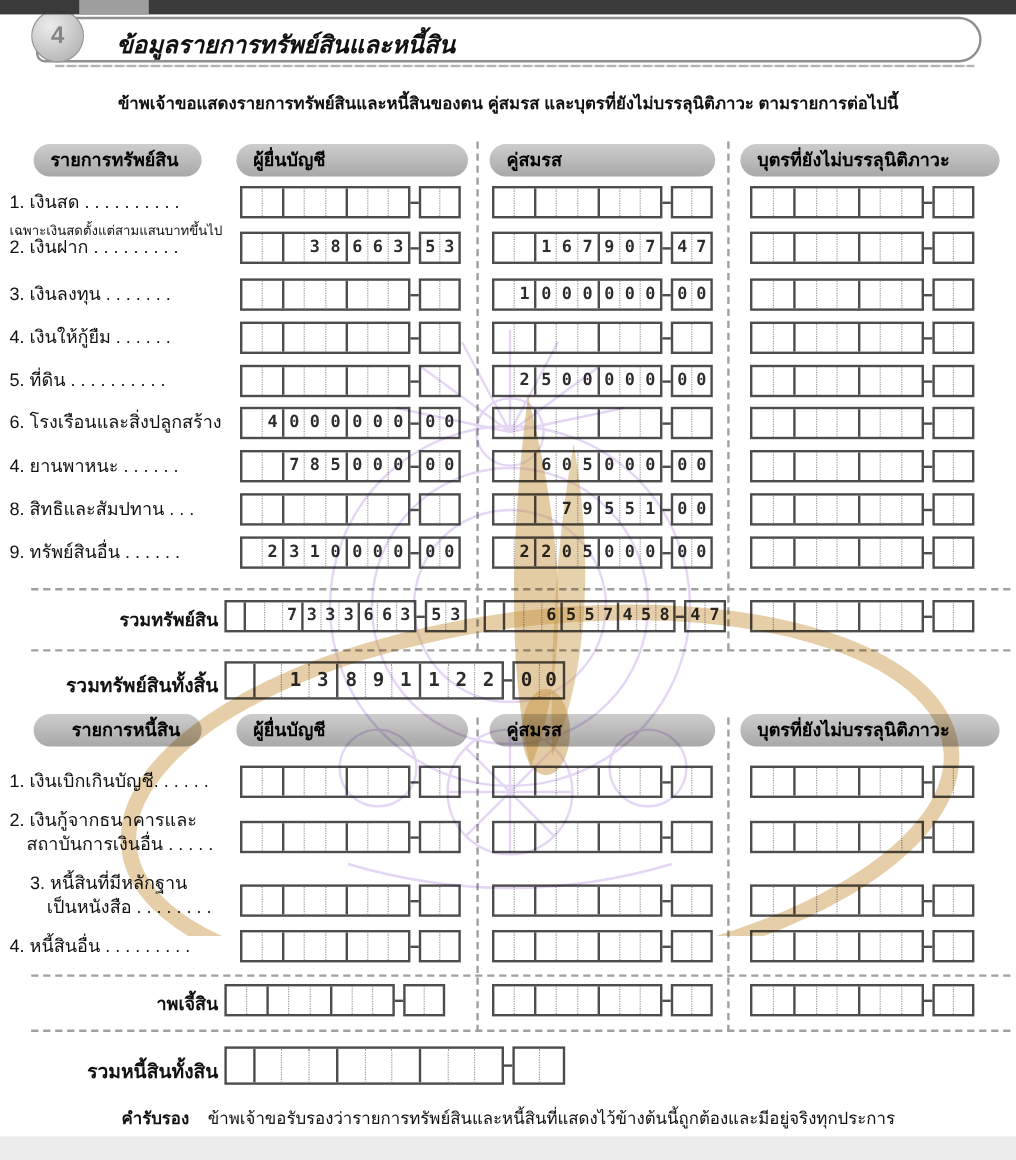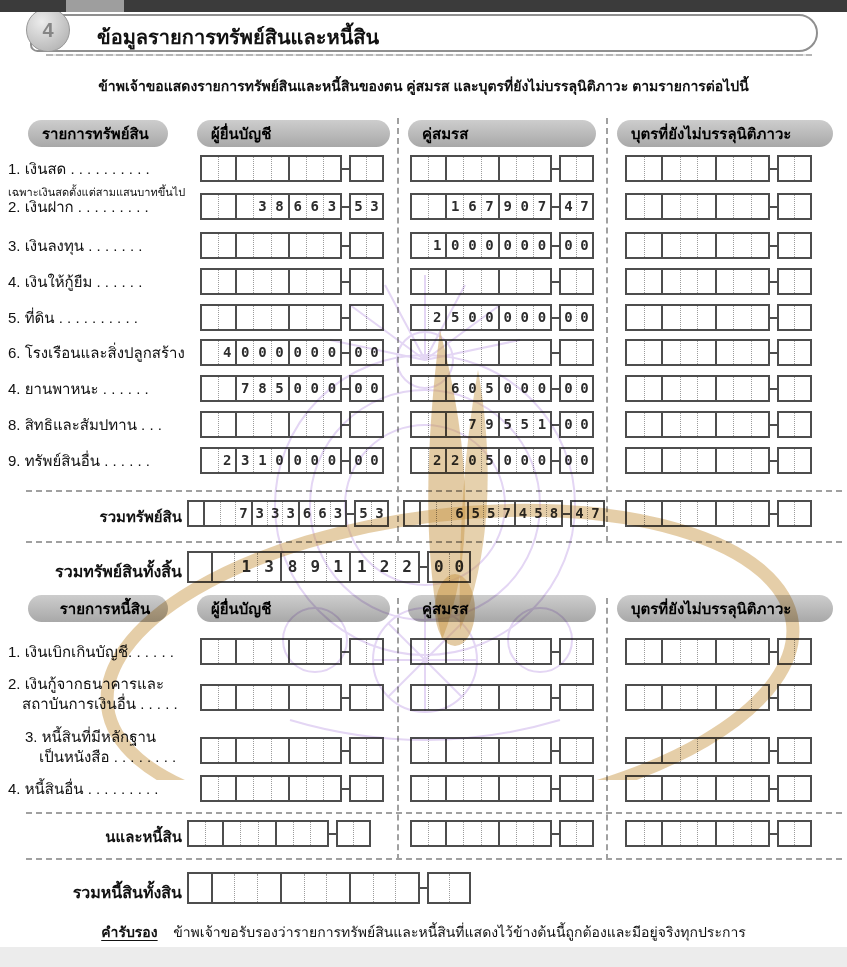--- a/index.html
+++ b/index.html
@@ -11,21 +11,21 @@
   .topbar .seg{position:absolute;left:66px;top:0;width:58px;height:12px;background:#9e9e9e;}
 
   
   .secheader{position:absolute;left:30px;top:14px;width:788px;height:38px;box-sizing:border-box;
              border:2px solid #8f8f8f;border-radius:10px 26px 26px 10px;z-index:1;}
   .shadowline{position:absolute;left:46px;top:54px;width:766px;height:2px;
               background:repeating-linear-gradient(90deg,#b5b5b5 0 7px,#e3e3e3 7px 10px);z-index:1;}
   .badge{position:absolute;left:26px;top:8px;width:42px;height:42px;border-radius:50%;
          background:radial-gradient(circle at 35% 30%,#ececec,#a9a9a9);border:1px solid #979797;
          z-index:2;text-align:center;line-height:42px;font-weight:bold;font-size:20px;color:#858585;}
-  .title{position:absolute;left:97px;top:21px;font-size:20px;font-weight:bold;z-index:2;}
+  .title{position:absolute;left:97px;top:21px;font-size:20px;font-weight:bold;z-index:2;font-style:italic;}
 
   .intro{position:absolute;left:0;top:75px;width:847px;text-align:center;font-size:14px;font-weight:600;}
 
   
   .pill{position:absolute;height:27px;border-radius:14px;box-sizing:border-box;
         background:linear-gradient(#cdcdcd,#a8a8a8);font-weight:bold;font-size:15px;
         line-height:27px;padding-left:14px;color:#000;z-index:1;}
 
   
   .vdash{position:absolute;width:0;border-left:2px dashed #a0a0a0;z-index:1;}
@@ -53,21 +53,21 @@
   .cells10 .cell:nth-child(2),.cells10 .cell:nth-child(5),.cells10 .cell:nth-child(8){border-left:2px solid #4d4d4d;}
 
   .tlabel{position:absolute;left:0;top:5px;width:182px;text-align:right;font-weight:bold;font-size:15px;}
   .glabel{font-size:16px;top:8px;}
   .gmain{width:233px;height:32px;}
   .gsat{width:44px;height:32px;}
   .gbig .cell{font-size:16px;line-height:28px;}
 
   
   .cert{position:absolute;left:0;top:921px;width:847px;text-align:center;font-size:14px;z-index:1;}
-  .cert .chead{font-weight:bold;text-decoration:underline;text-underline-offset:3px;}
+  .cert .chead{font-weight:bold;text-underline-offset:3px;}
 
   .bottomstrip{position:absolute;left:0;top:947px;width:847px;height:20px;background:#ececec;z-index:3;}
 
   
   .wm{position:absolute;left:0;top:0;width:847px;height:967px;z-index:2;pointer-events:none;mix-blend-mode:multiply;}
   .wm svg{position:absolute;left:40px;top:200px;}
   .wmline1{position:absolute;left:90px;top:612px;width:660px;text-align:center;
            font-size:58px;font-weight:bold;color:rgba(200,152,74,0.60);letter-spacing:2px;}
   .wmline2{position:absolute;left:90px;top:676px;width:660px;text-align:center;
            font-size:31px;font-weight:bold;color:rgba(200,152,74,0.55);letter-spacing:9px;}
@@ -921,21 +921,21 @@
         </span>
     </span>
   </div>
 
   <div class="pill" style="left:28px;top:595px;width:140px;text-align:center;">รายการหนี้สิน</div>
   <div class="pill" style="left:197px;top:595px;width:193px;">ผู้ยื่นบัญชี</div>
   <div class="pill" style="left:408px;top:595px;width:188px;">คู่สมรส</div>
   <div class="pill" style="left:617px;top:595px;width:216px;">บุตรที่ยังไม่บรรลุนิติภาวะ</div>
 
   <div class="frow" style="top:820px;">
-    <div class="tlabel">นและหนี้สิน</div>
+    <div class="tlabel">าพเจี้สิน</div>
     <span class="afield fdt">
       <span class="amount cells8 mainbox">
           <span class="cell"></span>
           <span class="cell"></span>
           <span class="cell"></span>
           <span class="cell"></span>
           <span class="cell"></span>
           <span class="cell"></span>
           <span class="cell"></span>
           <span class="cell"></span>

